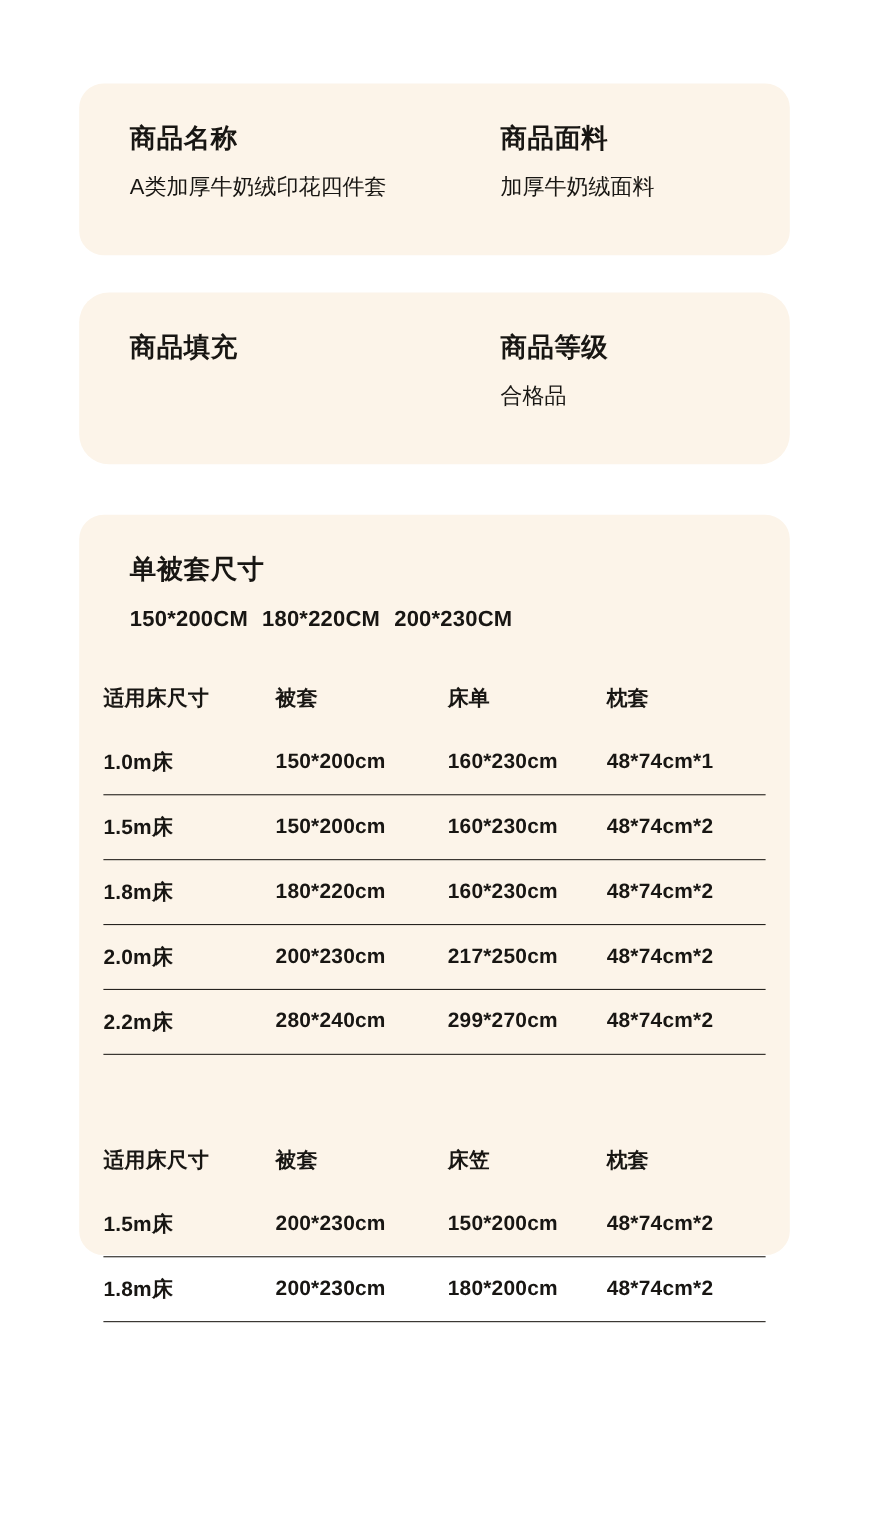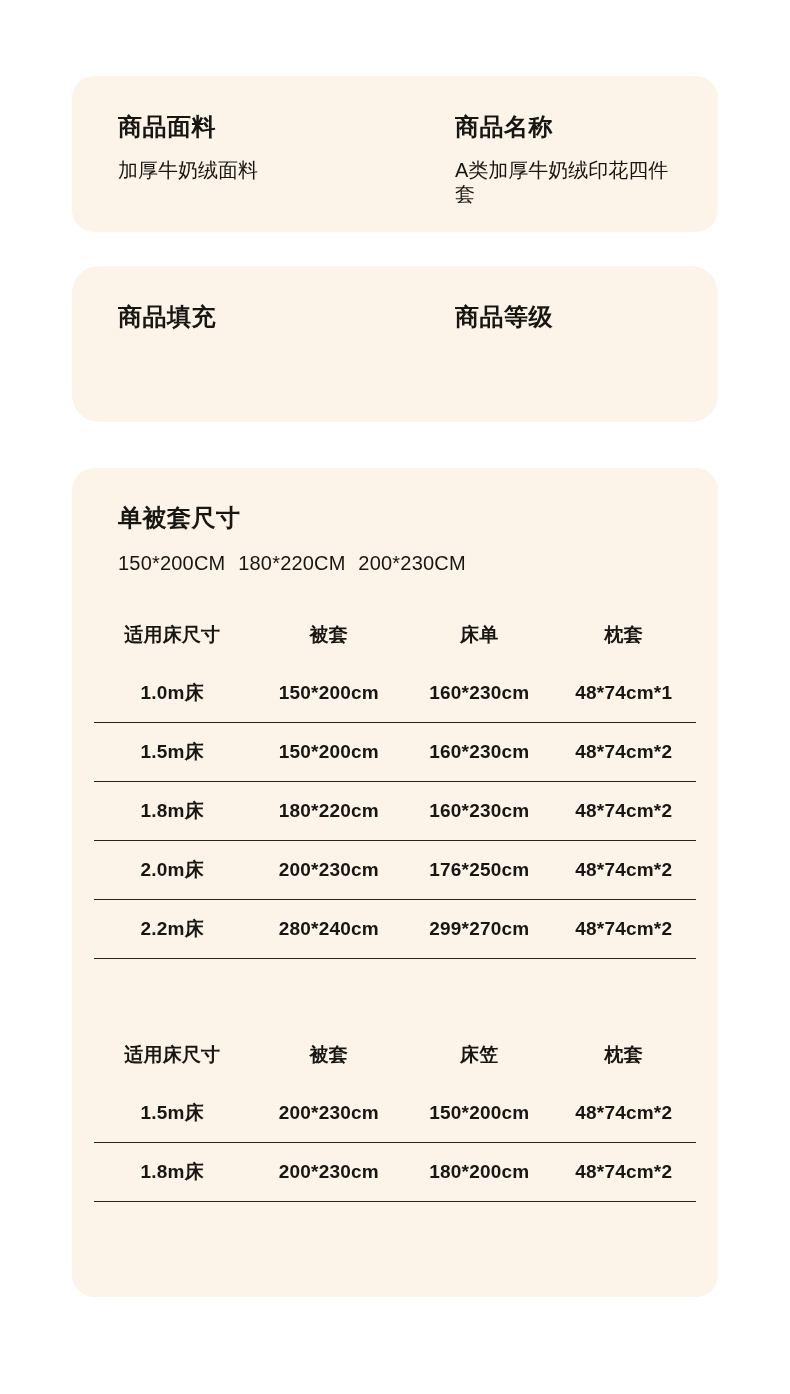--- a/index.html
+++ b/index.html
@@ -39,78 +39,79 @@
   }
   .field-value {
     margin-top: 17px;
     font-size: 20px;
     font-weight: 400;
     line-height: 24px;
   }
   
   .size-card {
     top: 468px;
-    height: 829px;
+    height: 673px;
     padding: 36px 22px 0 22px;
   }
   .size-head { padding-left: 24px; }
   .size-title {
     font-size: 24px;
     font-weight: 700;
     letter-spacing: 0.5px;
     line-height: 28px;
   }
   .size-subtitle {
     margin-top: 19px;
     font-size: 20px;
-    font-weight: 400;
+    font-weight: 700;
     line-height: 24px;
     word-spacing: 7px;
     letter-spacing: 0.2px;
   }
   .size-table { margin-top: 30px; }
   .size-table.second { margin-top: 66px; }
   .t-row {
     display: grid;
     grid-template-columns: 26% 26% 24% 24%;
     height: 59px;
     align-items: center;
-    text-align: center;
+    text-align: left;
   }
   .t-row.data { border-bottom: 1.5px solid #26231f; }
   .t-cell {
     font-size: 19px;
     font-weight: 700;
     letter-spacing: 0.2px;
     white-space: nowrap;
   }
   .t-row.head .t-cell { font-weight: 700; }
 </style>
 </head>
 <body>
 
 <div class="page">
 
   <section class="card info-card" id="card-1">
     <div class="field">
+      <div class="field-label">商品名称</div>
+      <div class="field-value">A类加厚牛奶绒印花四件套</div>
+    </div>
+    <div class="field">
       <div class="field-label">商品面料</div>
       <div class="field-value">加厚牛奶绒面料</div>
-    </div>
-    <div class="field">
-      <div class="field-label">商品名称</div>
-      <div class="field-value">A类加厚牛奶绒印花四件套</div>
     </div>
   </section>
 
   <section class="card info-card" id="card-2">
     <div class="field">
       <div class="field-label">商品填充</div>
     </div>
     <div class="field">
       <div class="field-label">商品等级</div>
+      <div class="field-value">合格品</div>
     </div>
   </section>
 
   <section class="card size-card">
     <div class="size-head">
       <div class="size-title">单被套尺寸</div>
       <div class="size-subtitle">150*200CM 180*220CM 200*230CM</div>
     </div>
 
     <div class="size-table">
@@ -134,21 +135,21 @@
       </div>
       <div class="t-row data">
         <span class="t-cell">1.8m床</span>
         <span class="t-cell">180*220cm</span>
         <span class="t-cell">160*230cm</span>
         <span class="t-cell">48*74cm*2</span>
       </div>
       <div class="t-row data">
         <span class="t-cell">2.0m床</span>
         <span class="t-cell">200*230cm</span>
-        <span class="t-cell">176*250cm</span>
+        <span class="t-cell">217*250cm</span>
         <span class="t-cell">48*74cm*2</span>
       </div>
       <div class="t-row data">
         <span class="t-cell">2.2m床</span>
         <span class="t-cell">280*240cm</span>
         <span class="t-cell">299*270cm</span>
         <span class="t-cell">48*74cm*2</span>
       </div>
     </div>
 

